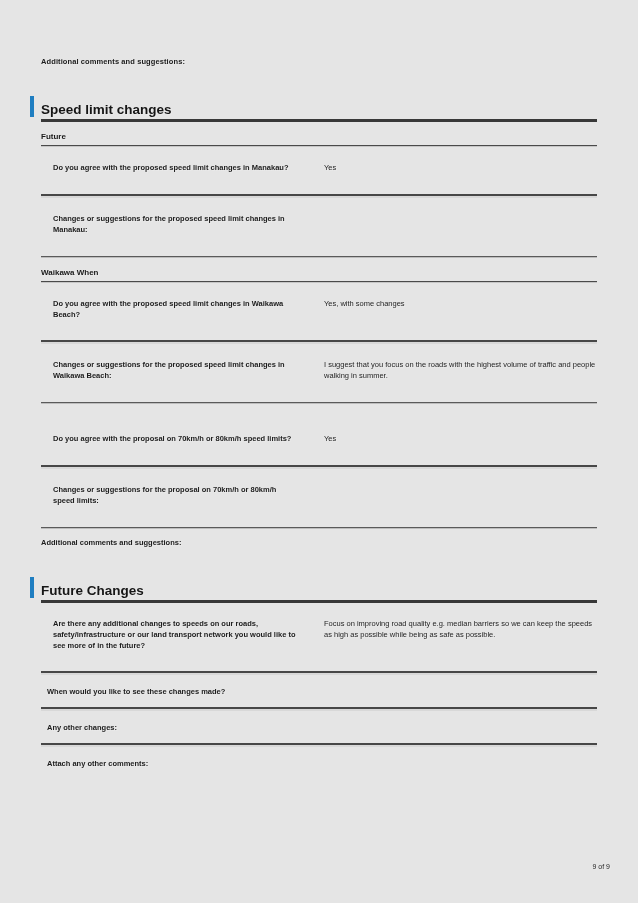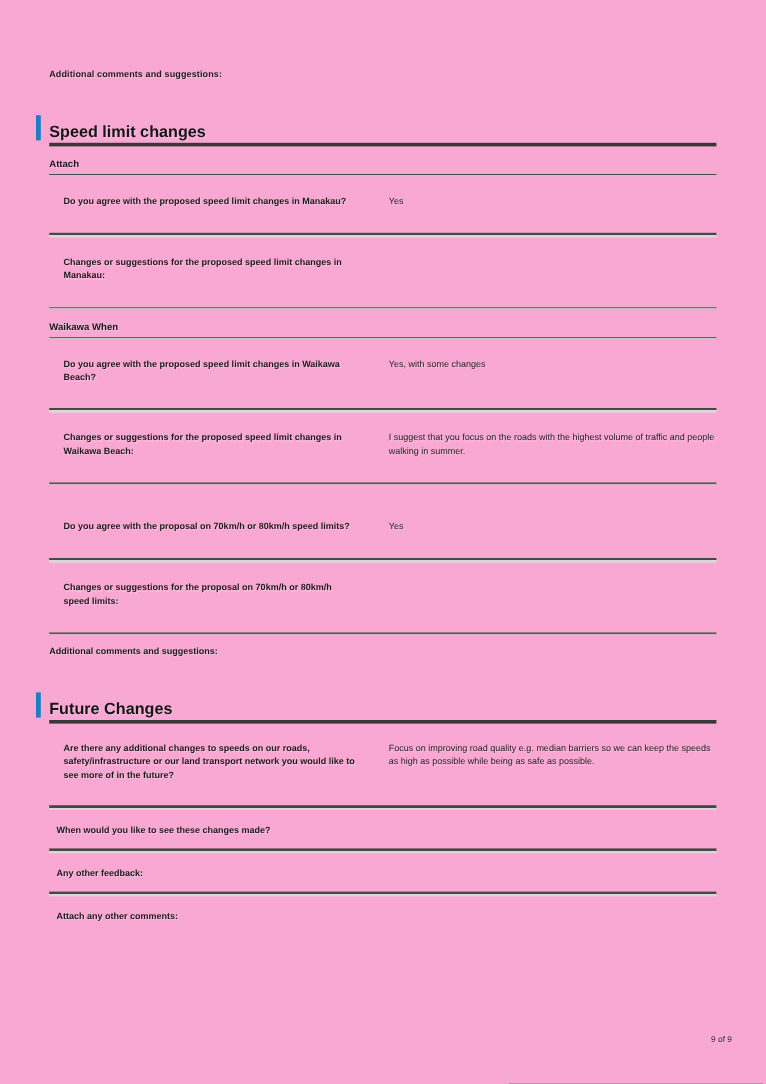--- a/index.html
+++ b/index.html
@@ -3,21 +3,21 @@
 <meta charset="utf-8">
 <style>
   html,body{margin:0;padding:0;}
   body{
     background:#6e6e6e;
     font-family:"Liberation Sans","DejaVu Sans",sans-serif;
   }
   .page{
     position:relative;
     width:638px;height:903px;
-    background:#f9a8d4;
+    background:#e5e5e5;
     overflow:hidden;
     color:#1c1c1c;
     text-shadow:1px 1px 0 rgba(255,255,255,0.22);
   }
   .top-note{
     margin:57px 41px 0 41px;
     font-size:7.5px;
     font-weight:700;
     letter-spacing:.1px;
   }
@@ -85,21 +85,21 @@
 <div class="page">
 
   <div class="top-note">Additional comments and suggestions:</div>
 
   <div class="section-header">
     <span class="accent-bar"></span>
     <span class="section-title">Speed limit changes</span>
   </div>
   <div class="rule rule-thick"></div>
 
-  <div class="group-heading">Attach</div>
+  <div class="group-heading">Future</div>
   <div class="rule rule-sub"></div>
   <div class="qa-row">
     <div class="question">Do you agree with the proposed speed limit changes in Manakau?</div>
     <div class="answer">Yes</div>
   </div>
   <div class="rule rule-ridge"></div>
   <div class="qa-row">
     <div class="question">Changes or suggestions for the proposed speed limit changes in Manakau:</div>
     <div class="answer"></div>
   </div>
@@ -140,19 +140,19 @@
 
   <div class="qa-row">
     <div class="question">Are there any additional changes to speeds on our roads, safety/infrastructure or our land transport network you would like to see more of in the future?</div>
     <div class="answer">Focus on improving road quality e.g. median barriers so we can keep the speeds as high as possible while being as safe as possible.</div>
   </div>
   <div class="rule rule-ridge"></div>
 
   <div class="label-row">When would you like to see these changes made?</div>
   <div class="rule rule-ridge"></div>
 
-  <div class="label-row">Any other feedback:</div>
+  <div class="label-row">Any other changes:</div>
   <div class="rule rule-ridge"></div>
 
   <div class="label-row">Attach any other comments:</div>
 
   <div class="page-number">9 of 9</div>
 </div>
 
 </body></html>

